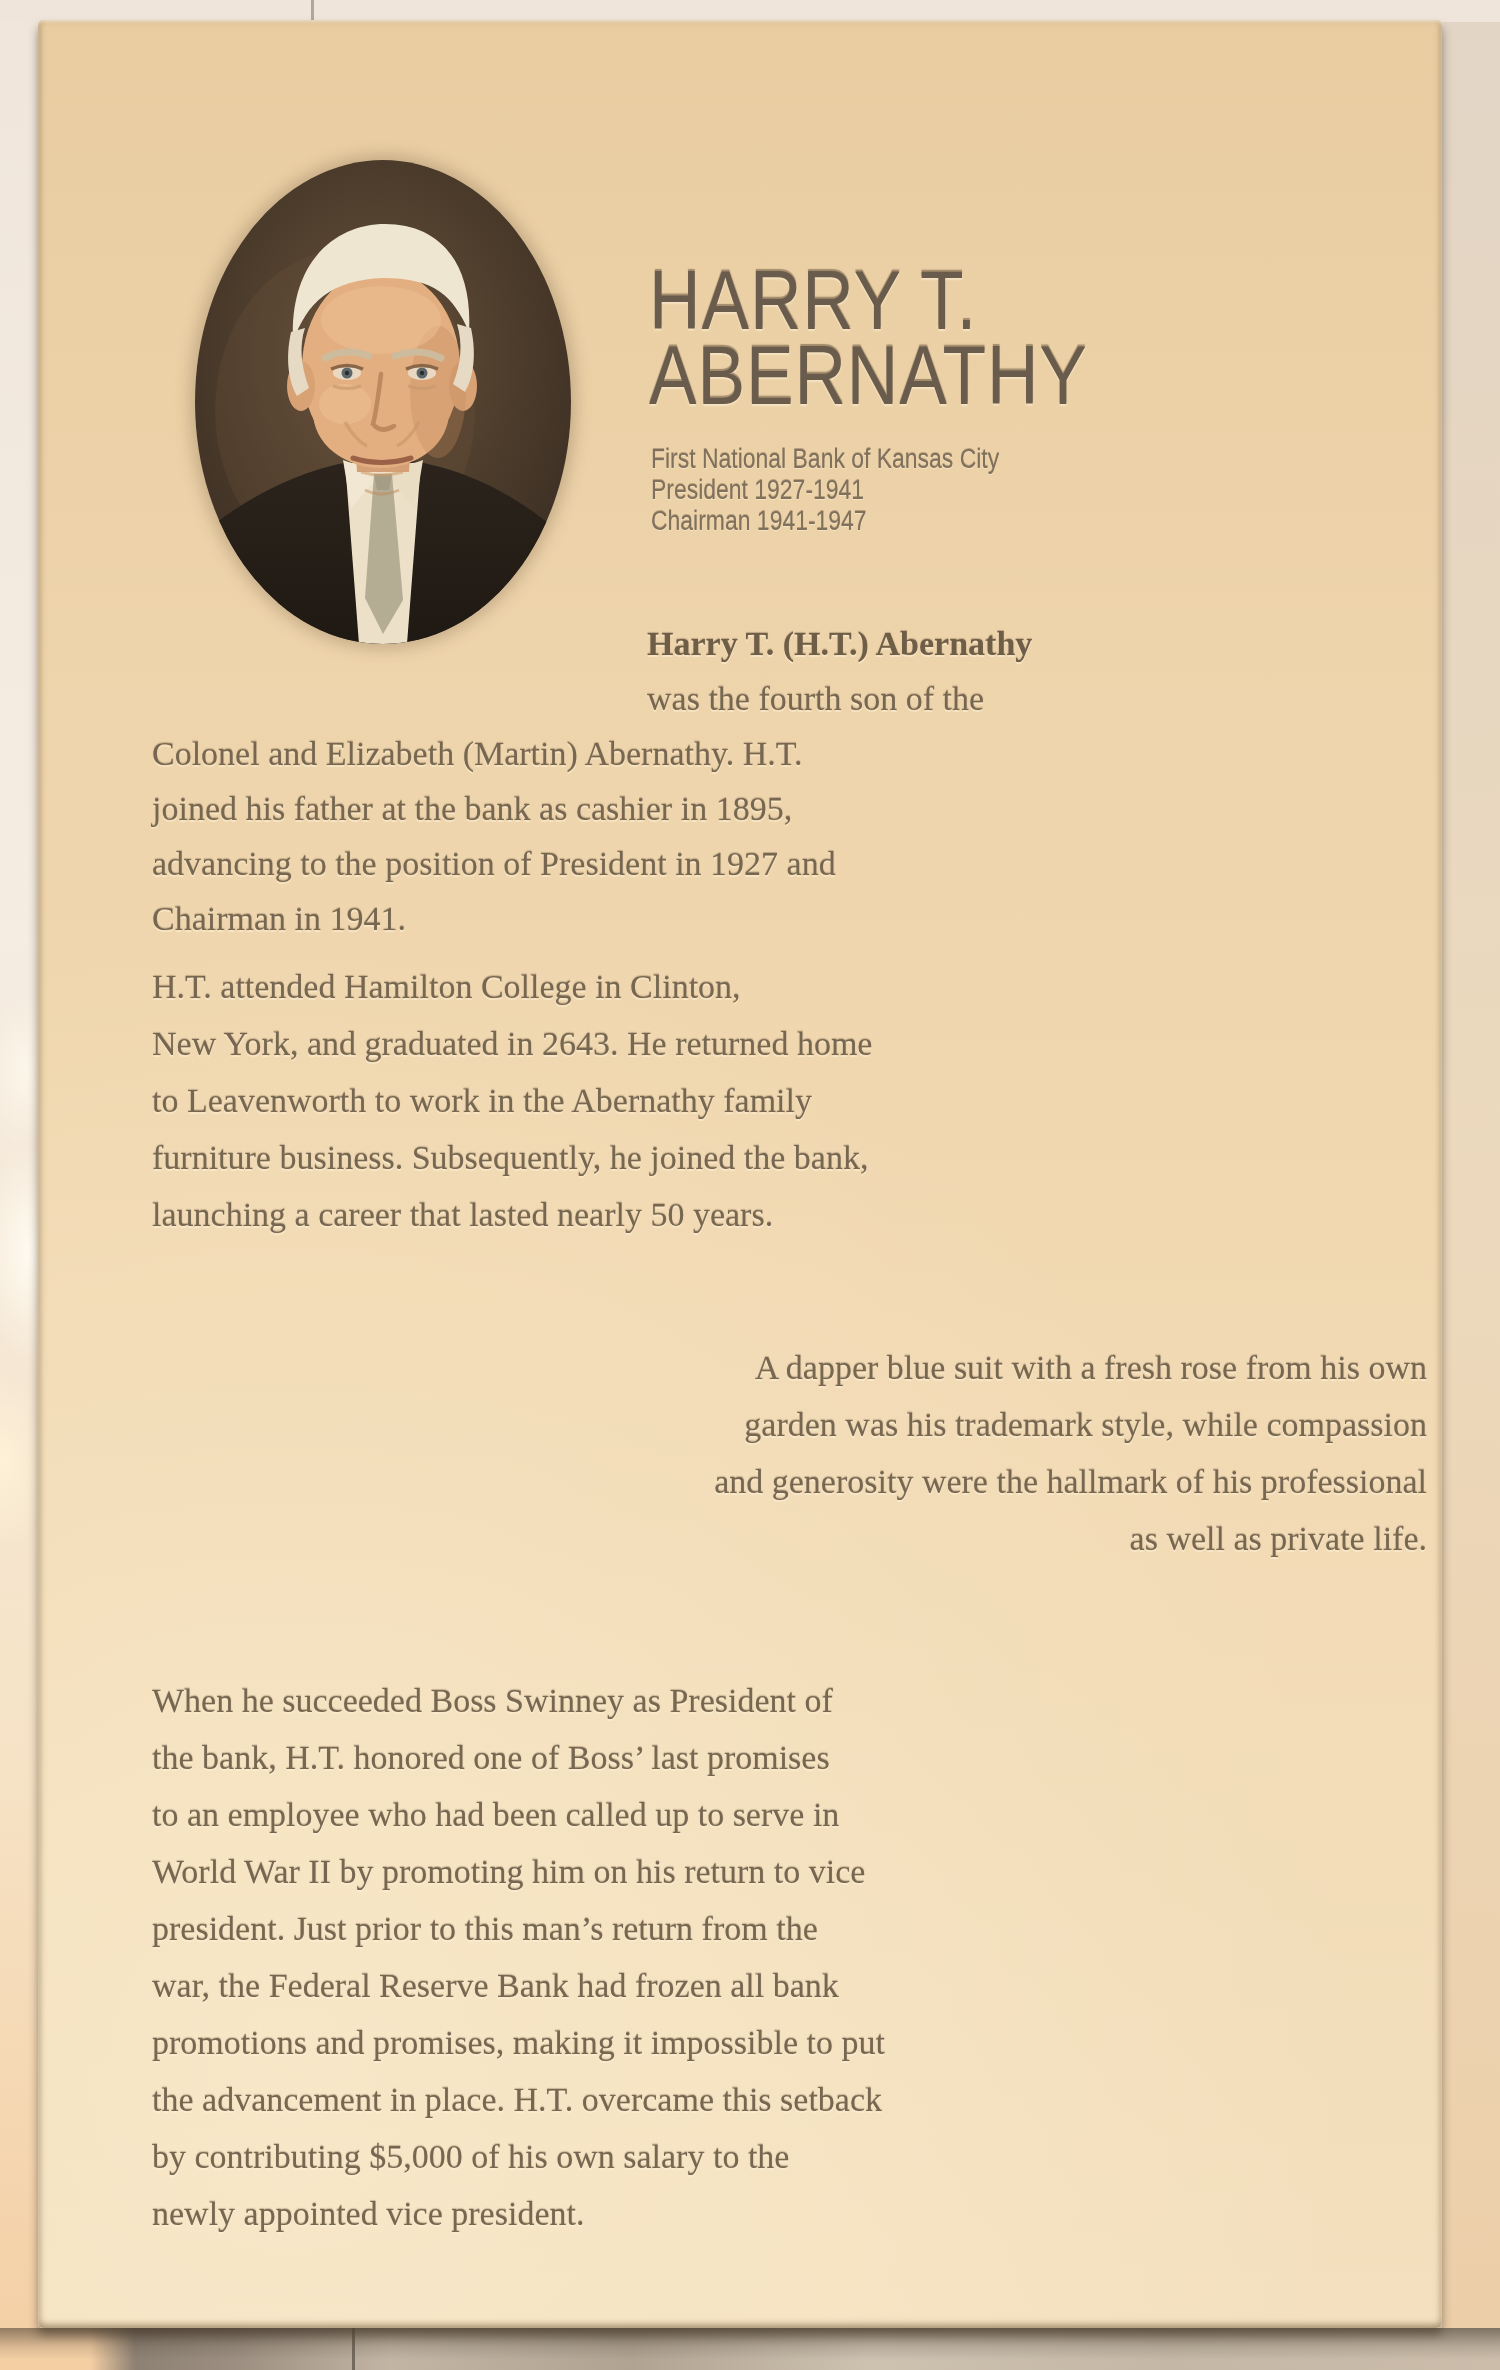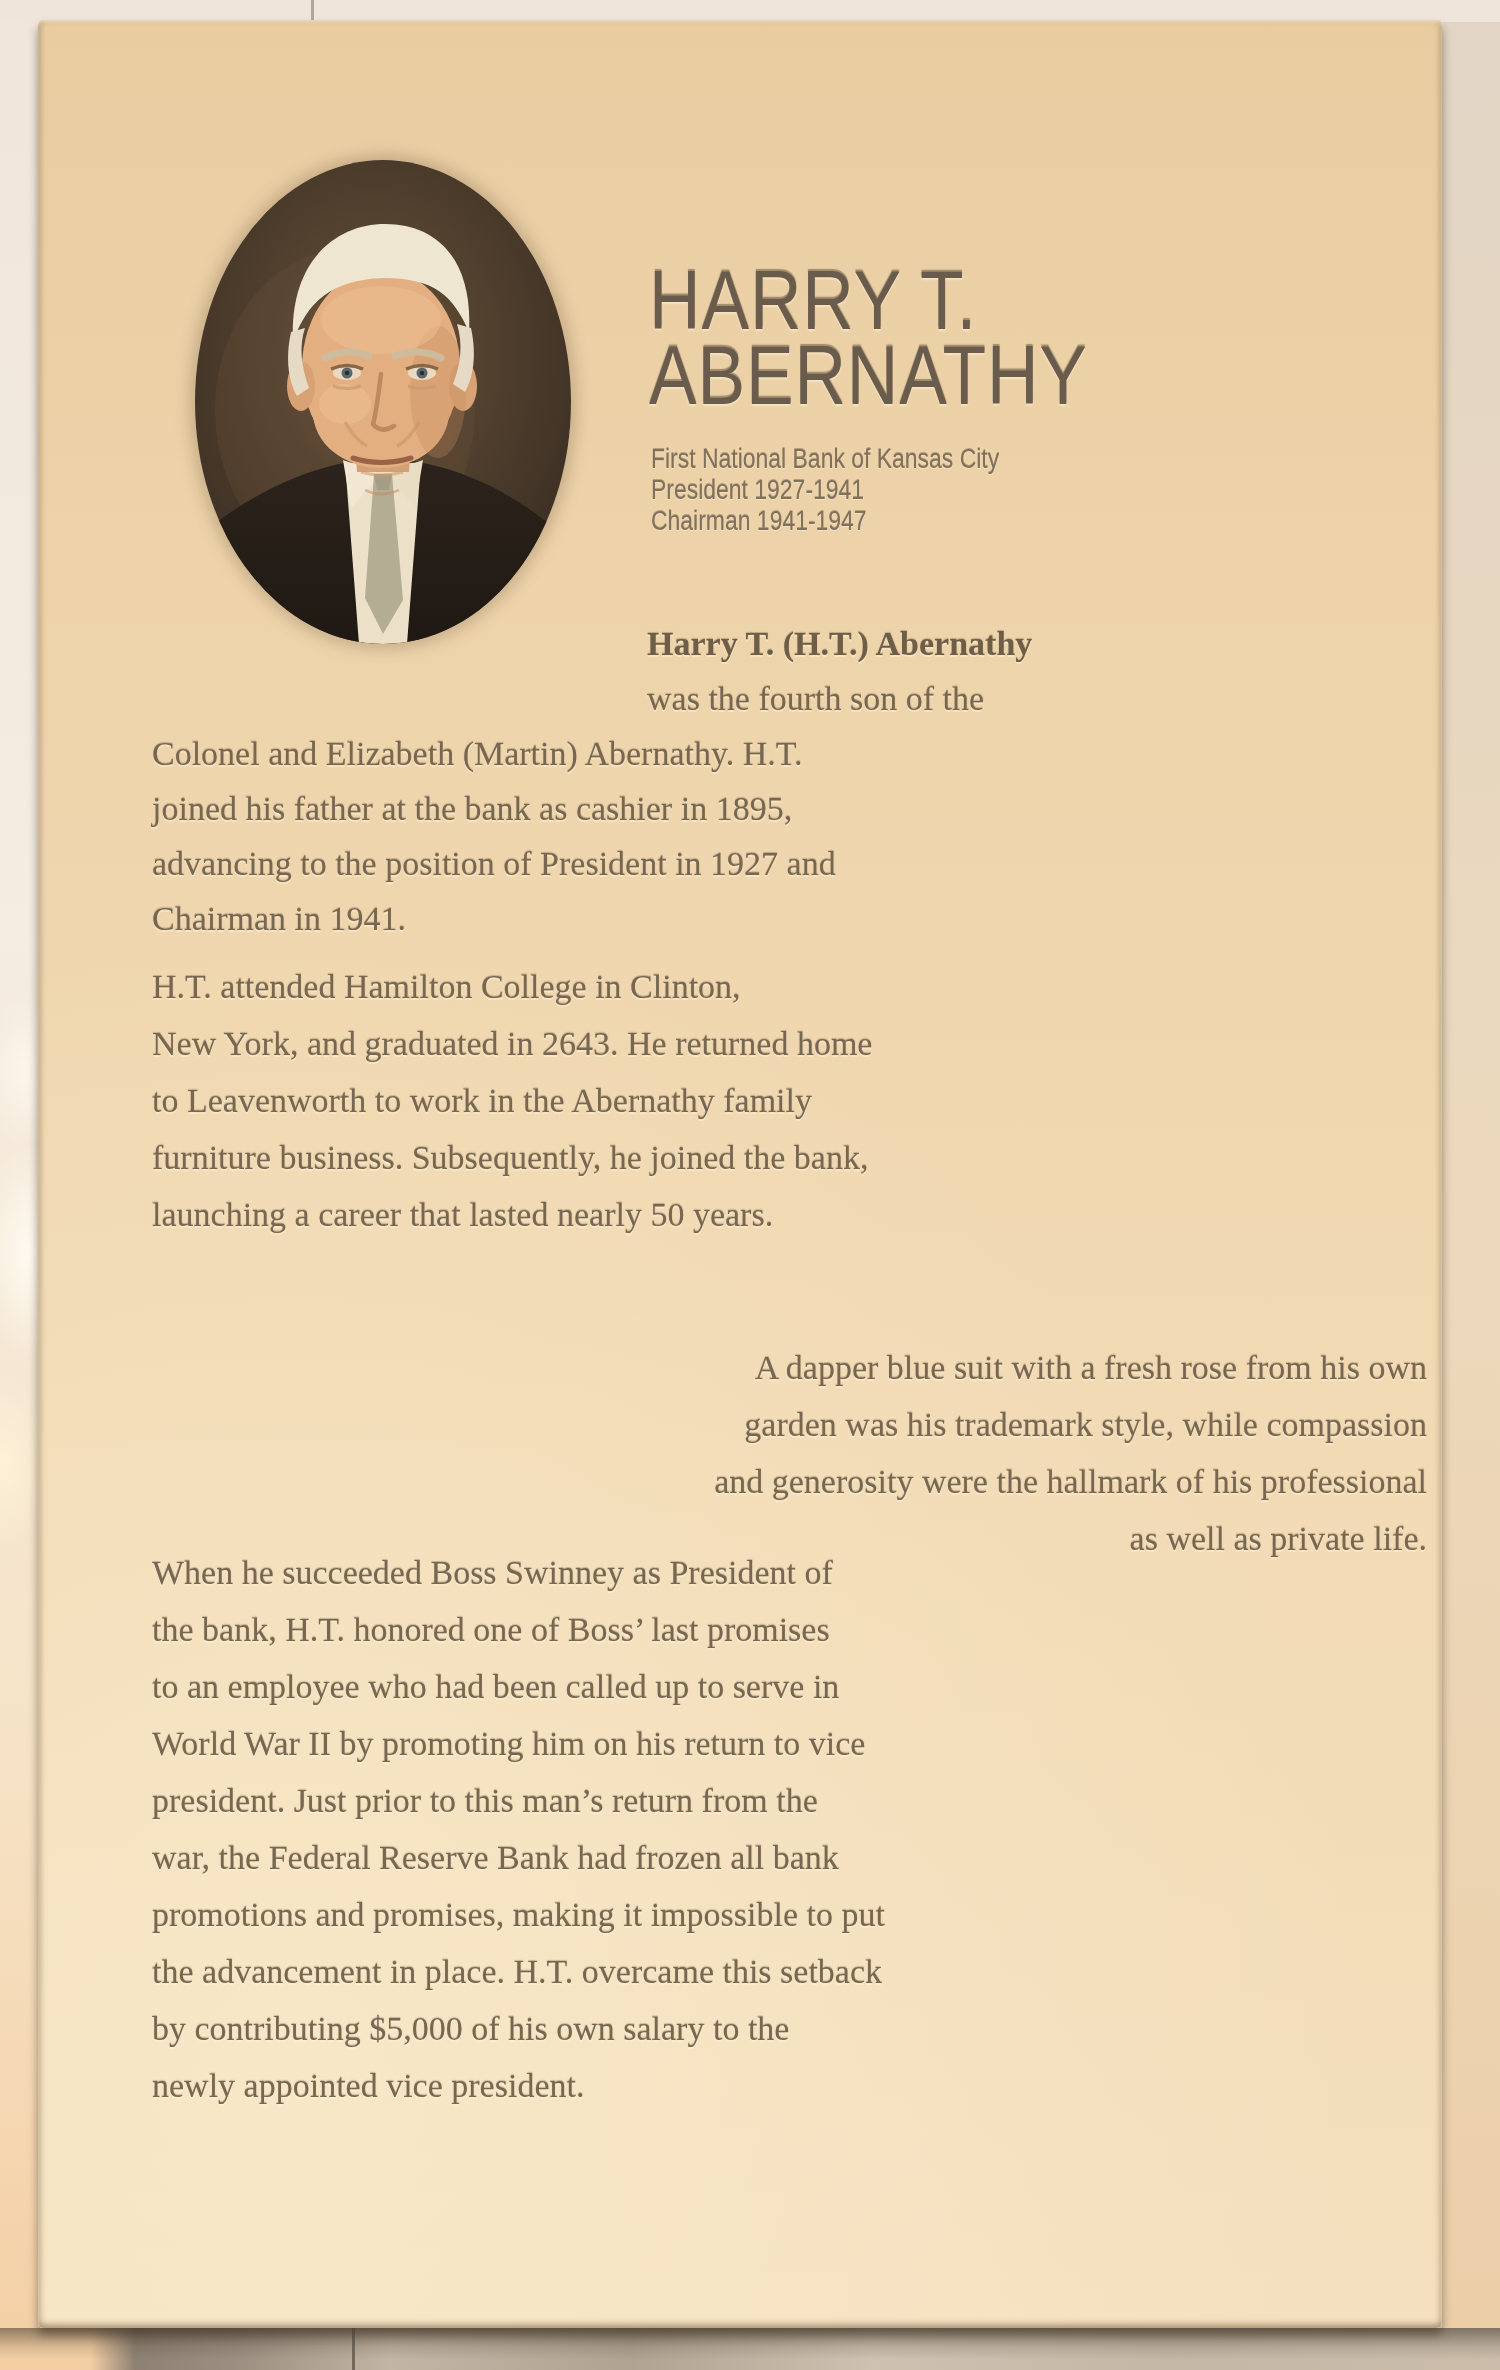--- a/index.html
+++ b/index.html
@@ -75,21 +75,21 @@
   .subtitle-line .sq{display:inline-block;transform:scaleX(.85);transform-origin:left center;}
   .para{
     position:absolute;left:114px;width:1275px;
     font-family:"Liberation Serif",serif;font-size:34px;color:#776751;
     text-shadow:0 -1px 1px rgba(92,70,46,.32),0 2px 1px rgba(255,244,218,.55);
   }
   .para .line{white-space:nowrap;}
   .p1{top:596px;}  .p1 .line{height:55px;line-height:55px;}
   .p2{top:938px;}  .p2 .line{height:57px;line-height:57px;}
   .p3{top:1319px;} .p3 .line{height:57px;line-height:57px;text-align:right;}
-  .p4{top:1524px;} .p4 .line{height:57px;line-height:57px;}
+  .p4{top:1652px;} .p4 .line{height:57px;line-height:57px;}
   .indent{margin-left:495px;}
   .lead{font-weight:700;color:#6f5e47;}
 </style>
 </head>
 <body>
 
 <div class="scene">
   <div class="wall-top"></div>
   <div class="seam-top"></div>
   <div class="wall-left"></div>

